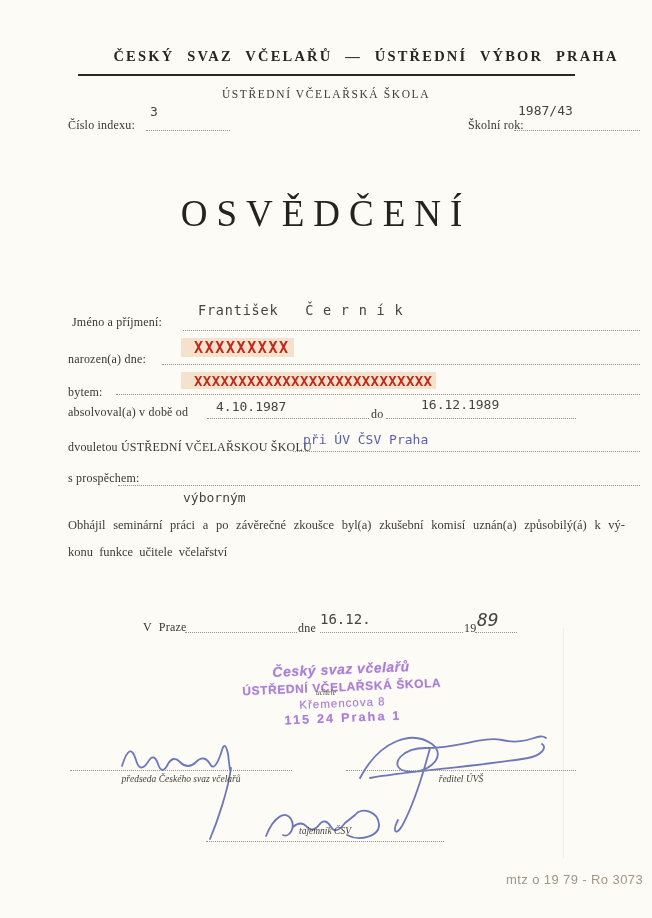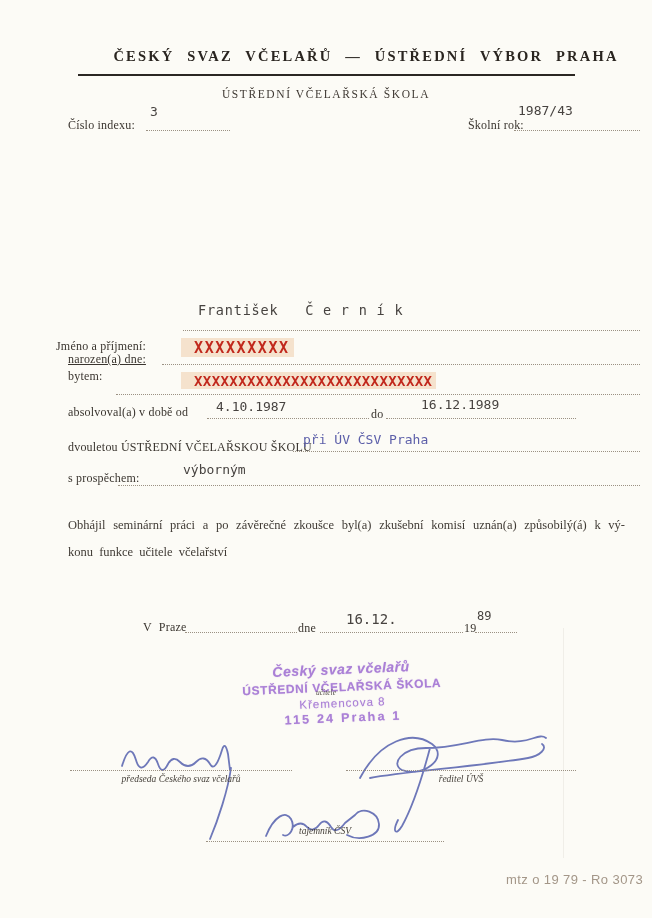--- a/index.html
+++ b/index.html
@@ -52,58 +52,59 @@
   <div class="abs center school-line" style="top:88px;">ÚSTŘEDNÍ VČELAŘSKÁ ŠKOLA</div>
 
   <div class="abs label" style="top:118px;left:68px;">Číslo indexu:</div>
   <div class="abs typed" style="top:104px;left:150px;">3</div>
   <div class="abs dotline" style="top:130px;left:146px;width:84px;"></div>
 
   <div class="abs label" style="top:118px;left:468px;">Školní rok:</div>
   <div class="abs typed" style="top:103px;left:518px;">1987/43</div>
   <div class="abs dotline" style="top:130px;left:514px;width:126px;"></div>
 
+  <div class="abs center doc-title" style="top:192px;">OSVĚDČENÍ</div>
 
-  <div class="abs label" style="top:315px;left:56px;margin-top:24px;">Jméno a příjmení:</div>
+  <div class="abs label" style="top:315px;left:72px;">Jméno a příjmení:</div>
   <div class="abs typed" style="top:302px;left:198px;font-size:13.5px;letter-spacing:.8px;">František   Č e r n í k</div>
   <div class="abs dotline" style="top:330px;left:183px;width:457px;"></div>
 
-  <div class="abs label" style="top:352px;left:68px;text-decoration:underline;">narozen(a) dne:</div>
+  <div class="abs label" style="top:352px;left:68px;">narozen(a) dne:</div>
   <div class="abs redact r1" style="top:338px;left:181px;">XXXXXXXXX</div>
   <div class="abs dotline" style="top:364px;left:162px;width:478px;"></div>
 
-  <div class="abs label" style="top:369px;left:68px;">bytem:</div>
+  <div class="abs label" style="top:385px;left:68px;">bytem:</div>
   <div class="abs redact r2" style="top:372px;left:181px;">XXXXXXXXXXXXXXXXXXXXXXXXXXX</div>
   <div class="abs dotline" style="top:394px;left:116px;width:524px;"></div>
 
   <div class="abs label" style="top:405px;left:68px;">absolvoval(a) v době od</div>
   <div class="abs typed" style="top:399px;left:216px;">4.10.1987</div>
   <div class="abs dotline" style="top:418px;left:207px;width:162px;"></div>
   <div class="abs label" style="top:407px;left:371px;">do</div>
   <div class="abs typed" style="top:397px;left:421px;">16.12.1989</div>
   <div class="abs dotline" style="top:418px;left:386px;width:190px;"></div>
 
   <div class="abs label" style="top:440px;left:68px;">dvouletou ÚSTŘEDNÍ VČELAŘSKOU ŠKOLU</div>
   <div class="abs typed typed-blue" style="top:432px;left:303px;">při ÚV ČSV Praha</div>
   <div class="abs dotline" style="top:451px;left:293px;width:347px;"></div>
 
   <div class="abs label" style="top:471px;left:68px;">s prospěchem:</div>
-  <div class="abs typed" style="top:462px;left:183px;">výborným</div>
+  <div class="abs typed" style="top:490px;left:183px;">výborným</div>
   <div class="abs dotline" style="top:485px;left:118px;width:522px;"></div>
 
   <div class="abs para" style="top:546px;left:68px;width:557px;word-spacing:3px;">konu funkce učitele včelařství</div>
   <div class="abs para just" style="top:519px;left:68px;width:557px;">Obhájil seminární práci a po závěrečné zkoušce byl(a) zkušební komisí uznán(a) způsobilý(á) k vý-</div>
 
   <div class="abs label" style="top:620px;left:143px;word-spacing:4px;">V Praze</div>
   <div class="abs dotline" style="top:632px;left:185px;width:112px;"></div>
   <div class="abs label" style="top:621px;left:298px;">dne</div>
-  <div class="abs typed" style="top:611px;left:346px;font-size:14px;">16.12.</div>
+  <div class="abs typed" style="top:611px;left:320px;font-size:14px;">16.12.</div>
   <div class="abs dotline" style="top:632px;left:320px;width:143px;"></div>
   <div class="abs label" style="top:621px;left:464px;">19</div>
-  <div class="abs typed" style="top:609px;left:477px;font-size:12px;">89</div>
+  <div class="abs typed" style="top:609px;left:477px;font-size:18px;font-style:italic;">89</div>
   <div class="abs dotline" style="top:632px;left:475px;width:42px;"></div>
 
   <div class="abs stamp" style="top:661px;left:232px;">
     <div class="s1">Český svaz včelařů</div>
     <div class="s2">ÚSTŘEDNÍ VČELAŘSKÁ ŠKOLA</div>
     <div class="s3">Křemencova 8</div>
     <div class="s4">115 24 Praha 1</div>
   </div>
   <div class="abs razitko" style="top:688px;left:316px;">učitele</div>
 

